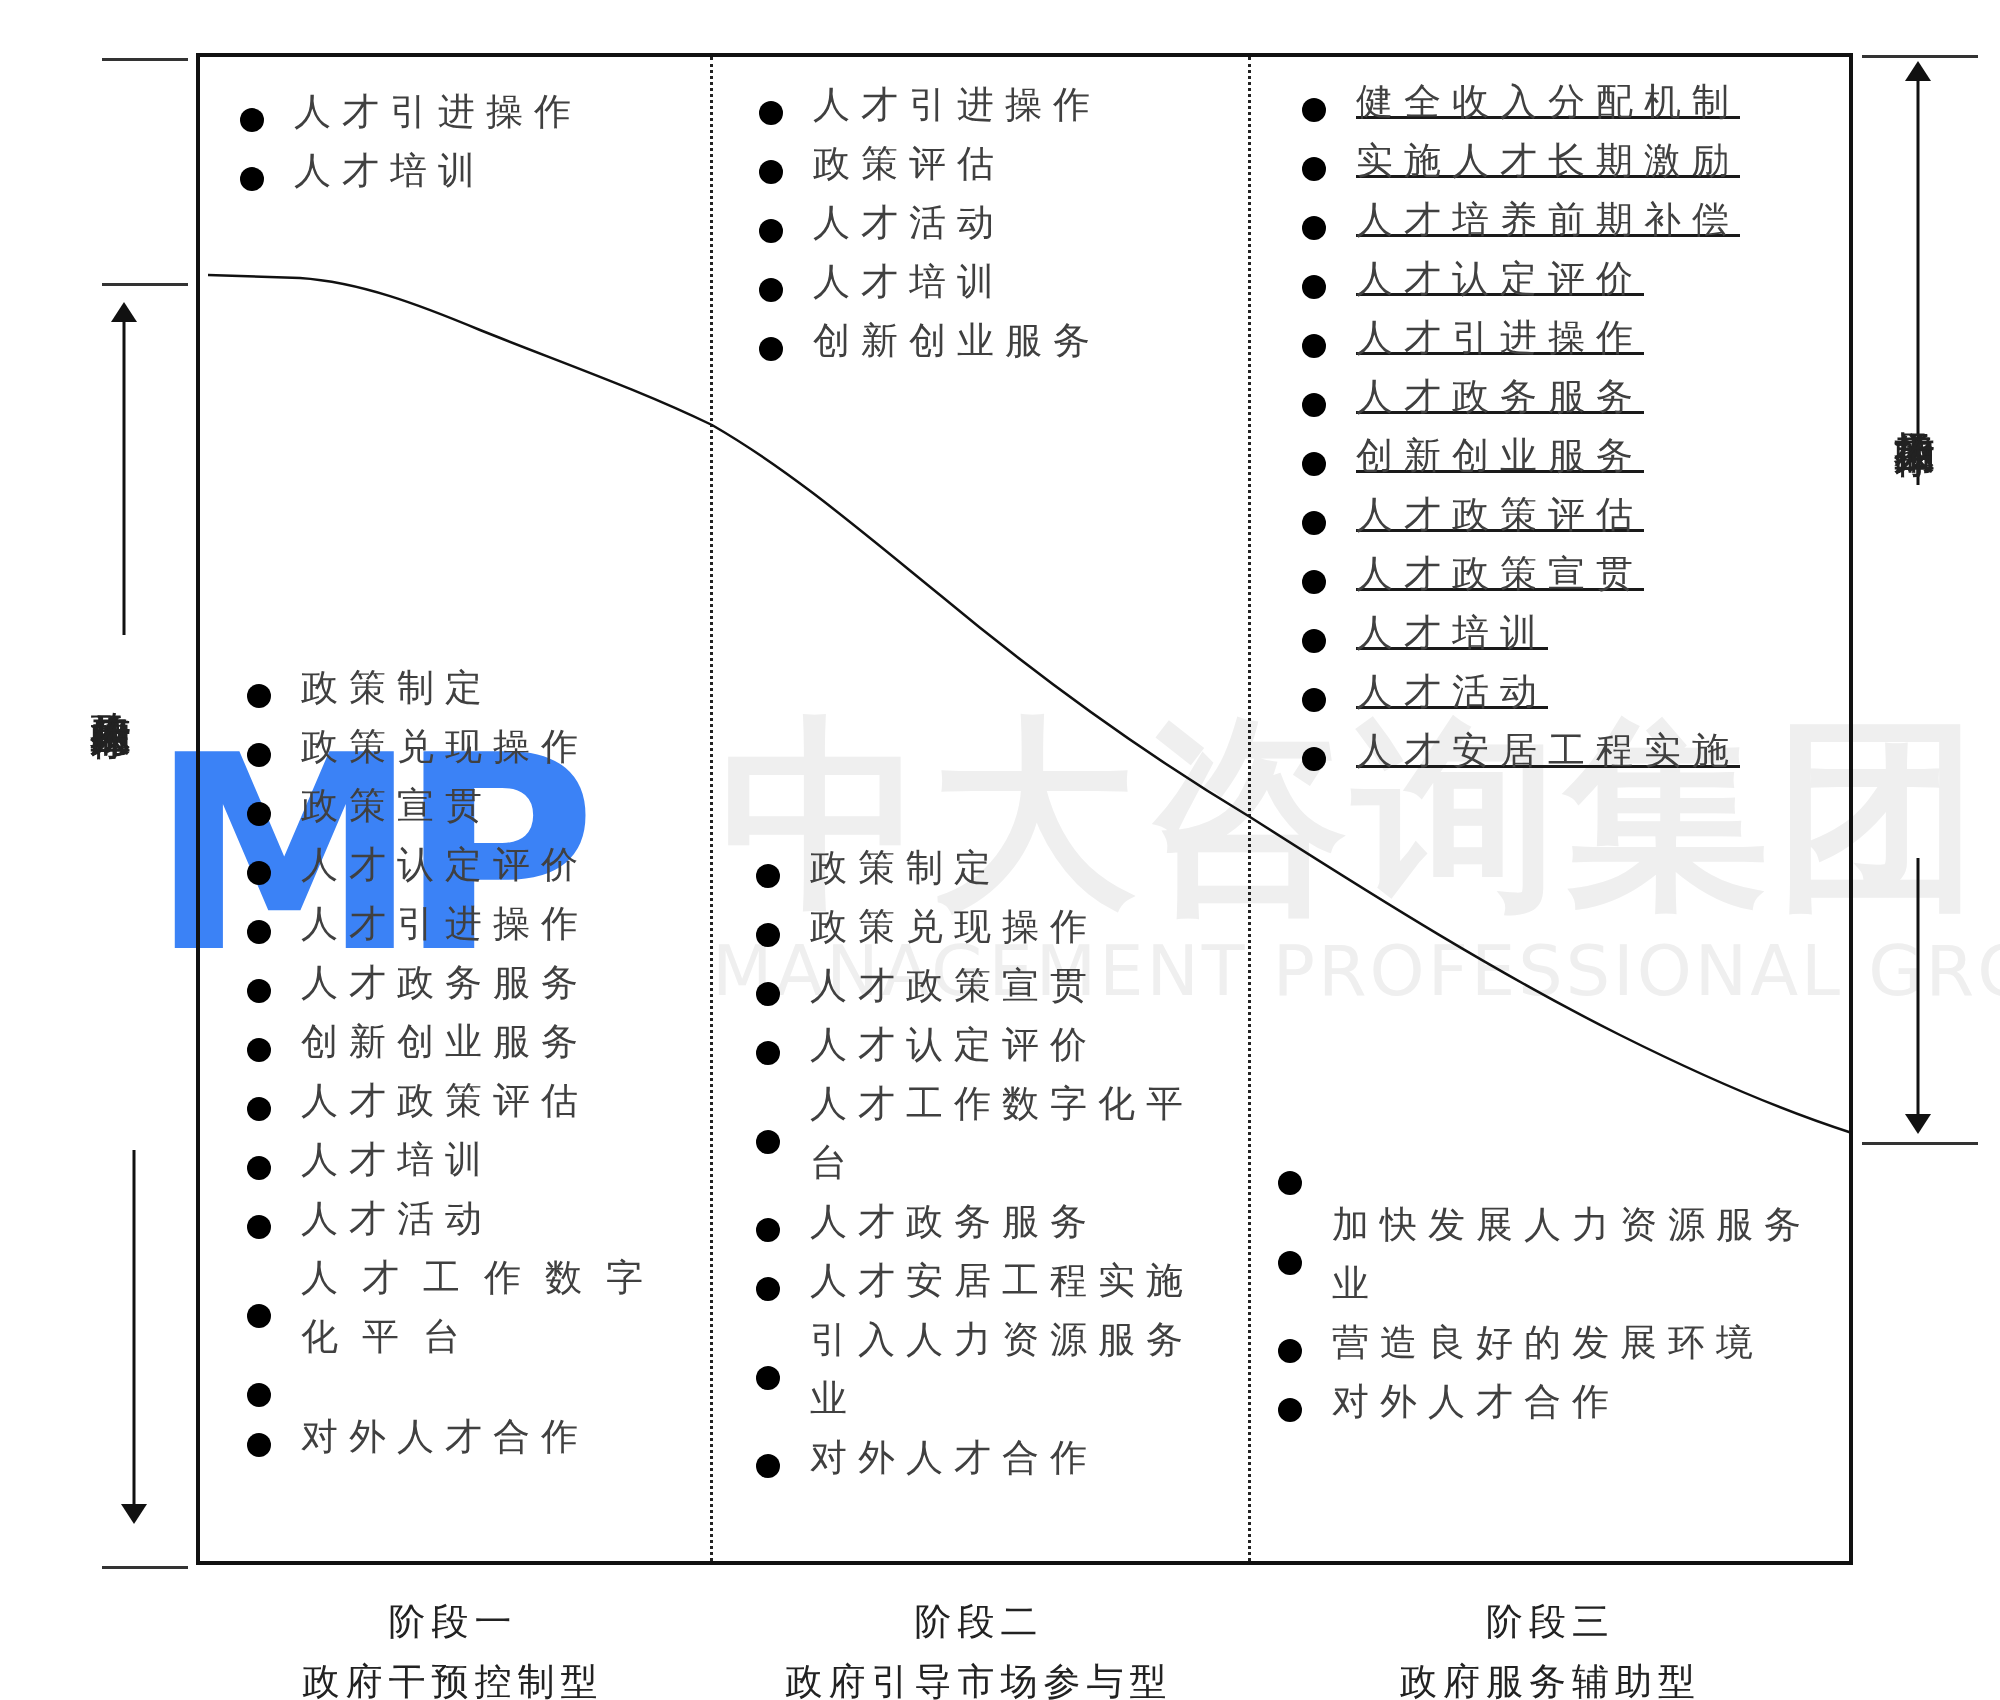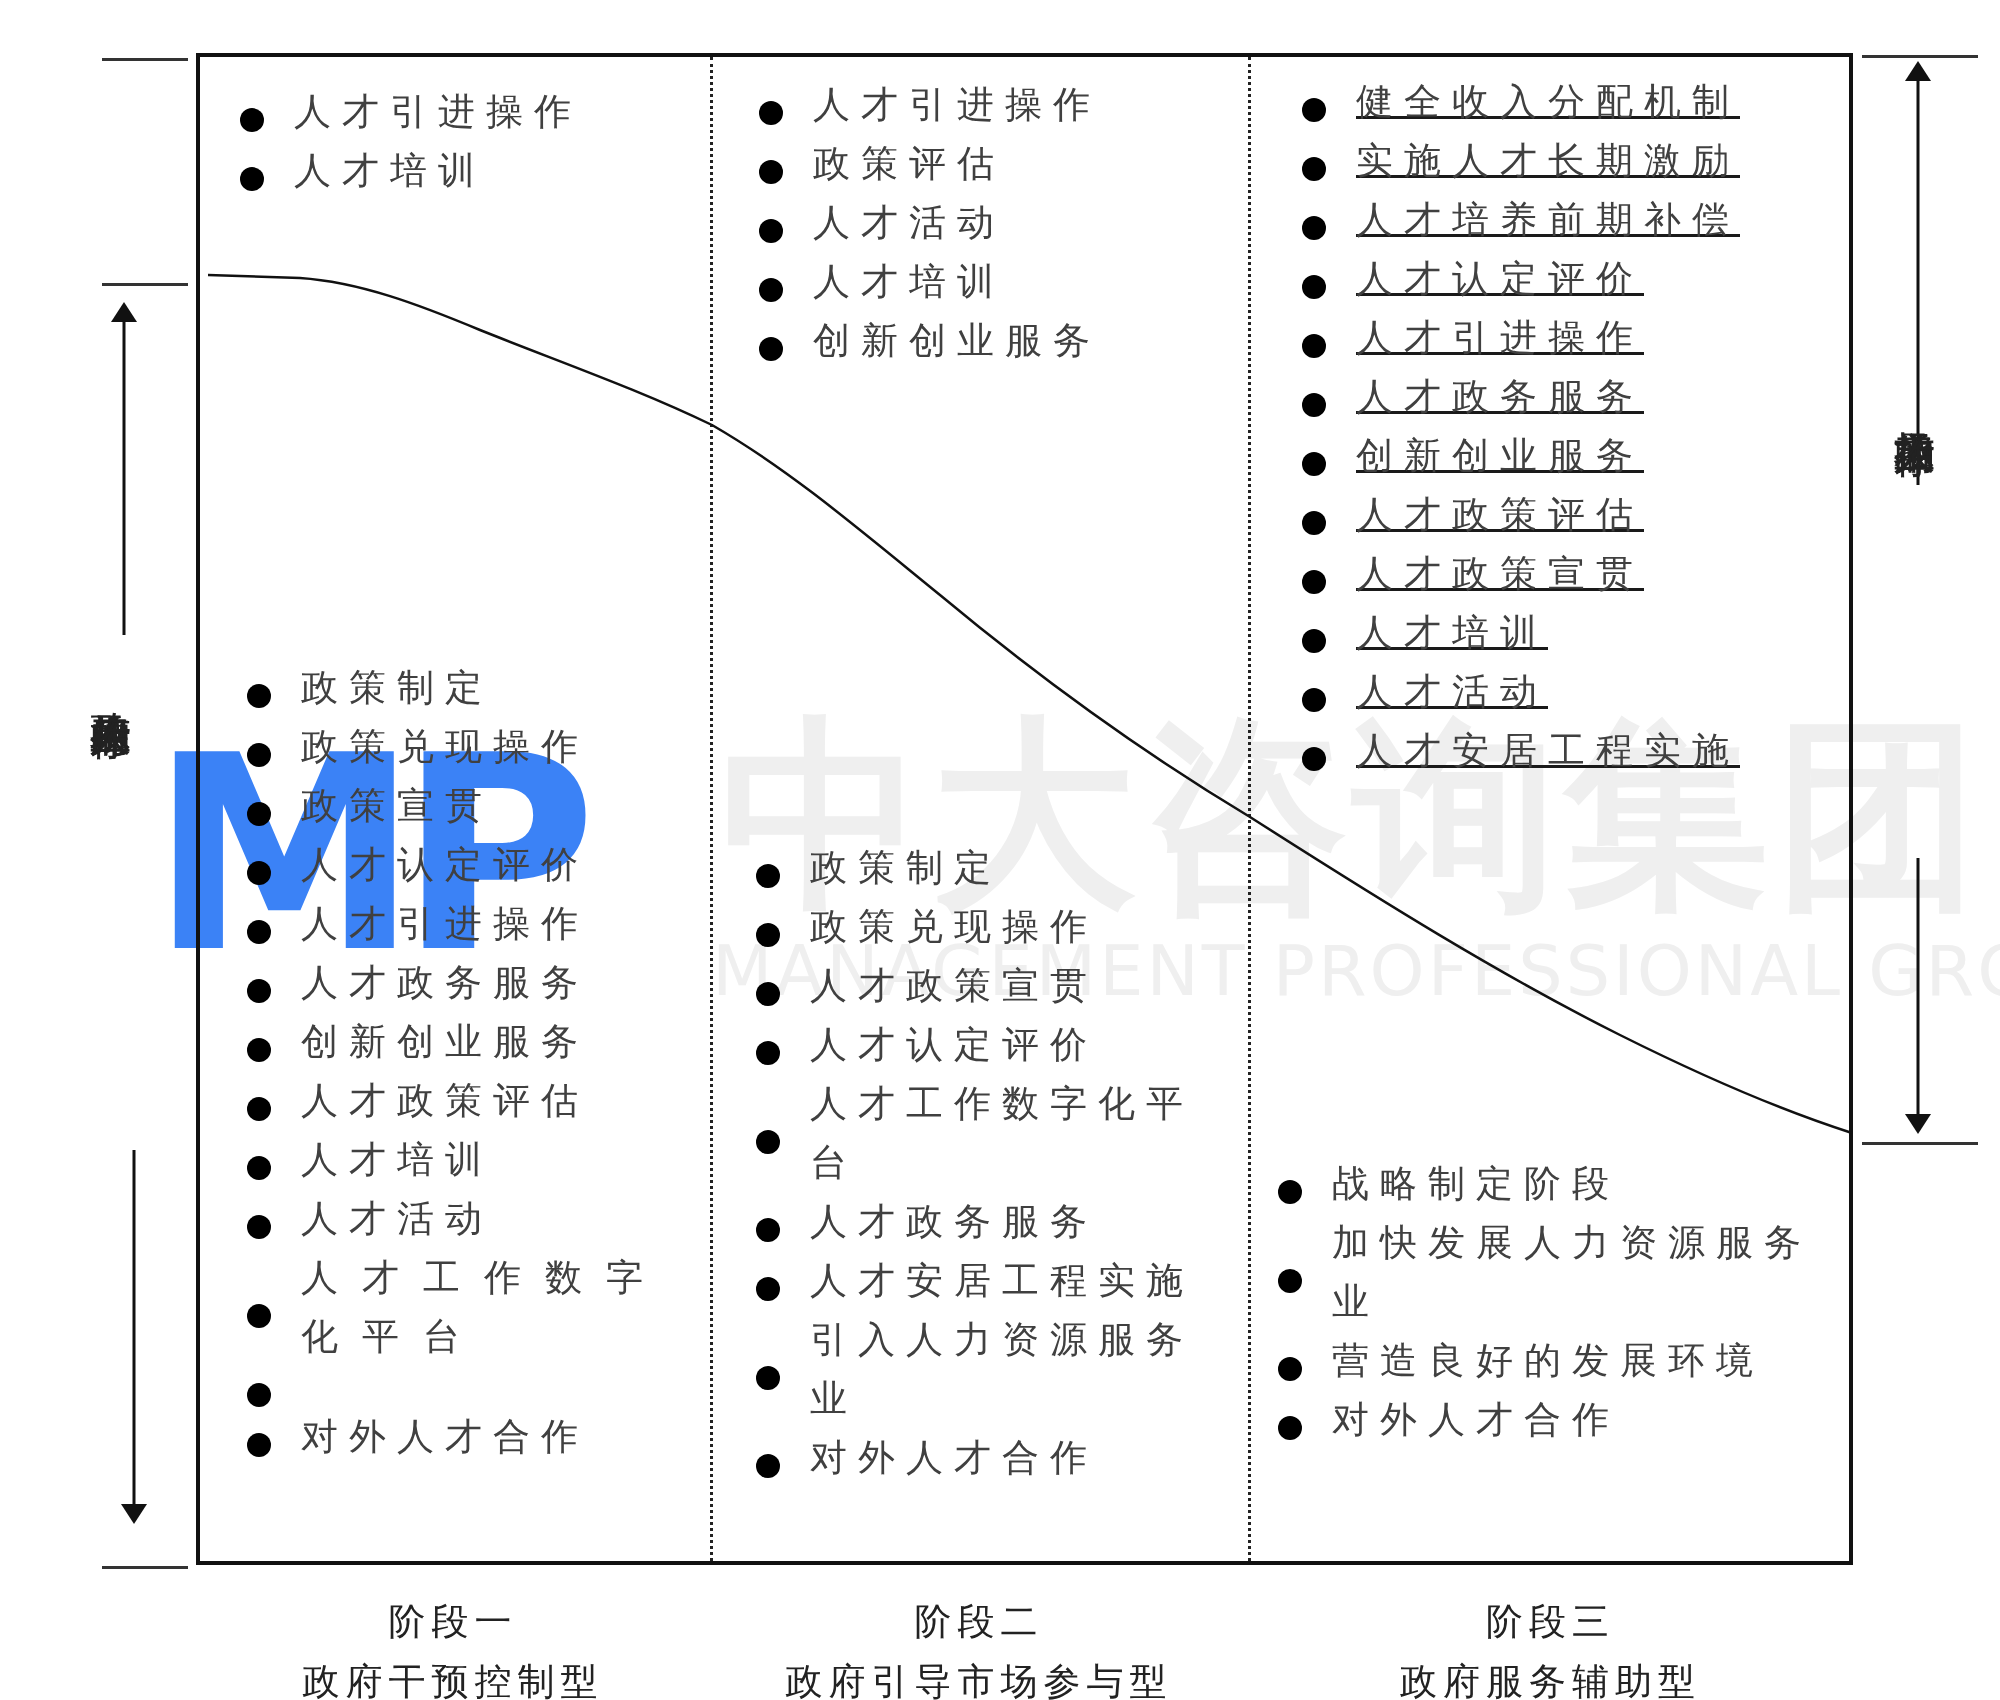--- a/index.html
+++ b/index.html
@@ -249,21 +249,20 @@
     </li>
   <li class="item">
       <span class="bullet"></span>
       <span class="item-text">人才安居工程实施</span>
     </li>
 </ul>
 
 <ul class="list" style="left:1278px; top:1154px; width:550px;">
   <li class="item">
       <span class="bullet"></span>
-      <span class="item-text">战略制定阶段</span>
     </li>
   <li class="item">
       <span class="bullet"></span>
       <span class="item-text">加快发展人力资源服务业</span>
     </li>
   <li class="item">
       <span class="bullet"></span>
       <span class="item-text">营造良好的发展环境</span>
     </li>
   <li class="item">

